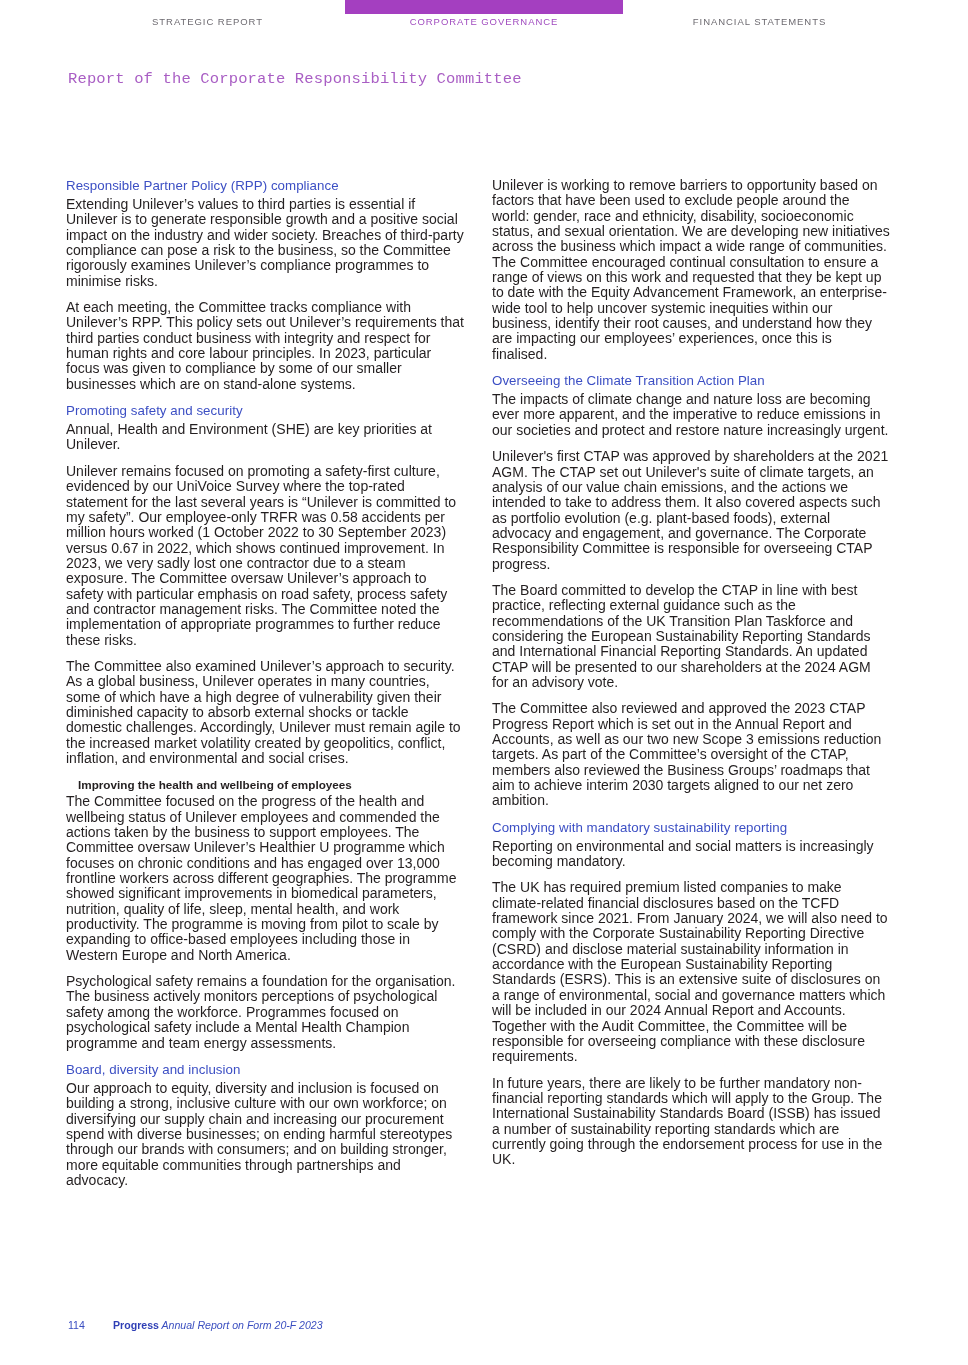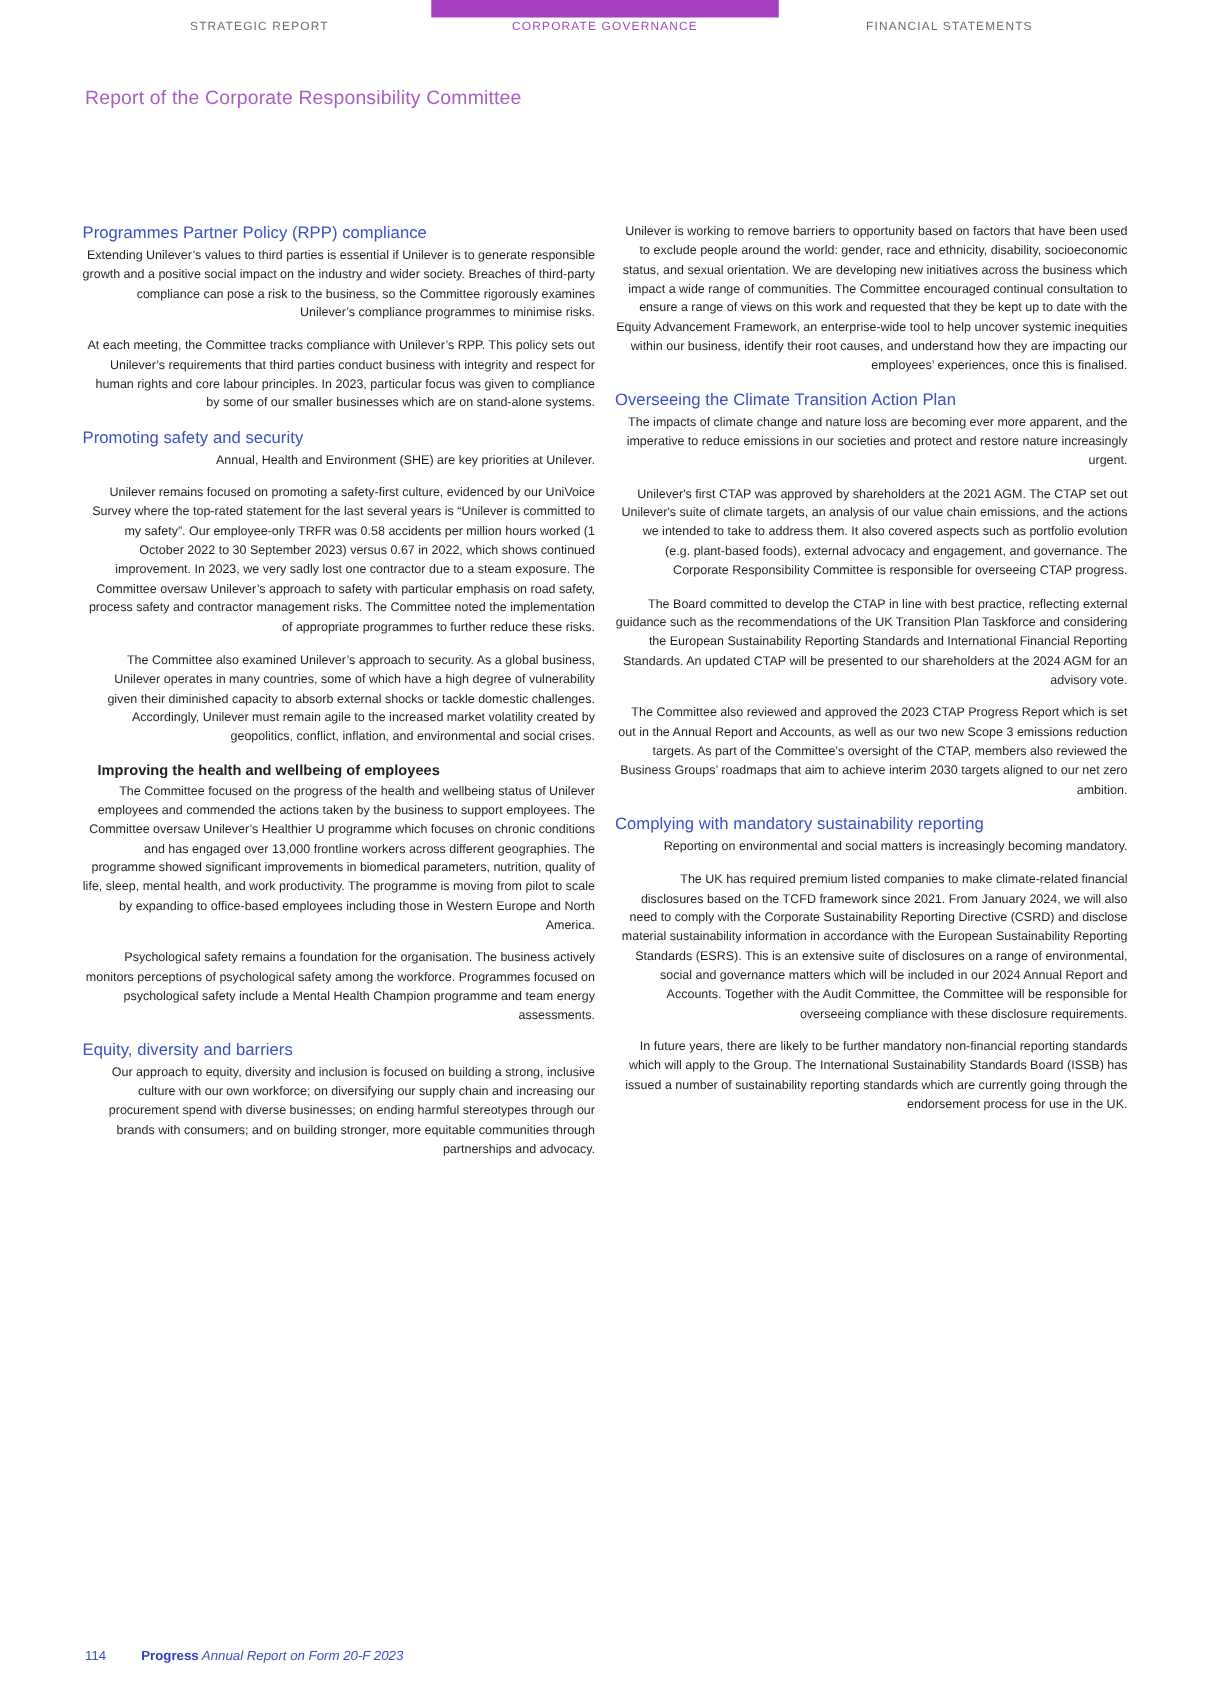--- a/index.html
+++ b/index.html
@@ -57,20 +57,21 @@
   
   .page-title {
     position: absolute;
     top: 70px;
     left: 68px;
     font-size: 15.5px;
     font-weight: 400;
     color: #a95ec4;
     letter-spacing: 0.15px;
     white-space: nowrap;
+    font-family: Liberation Mono, monospace;
   }
 
   
   .columns {
     position: absolute;
     top: 178px;
     left: 0;
     width: 968px;
   }
   .col {
@@ -92,26 +93,26 @@
   h3.sub-head {
     margin: 0 0 2px 0;
     font-size: 11.7px;
     line-height: 15px;
     font-weight: bold;
     color: #231f20;
     letter-spacing: 0.01px;
     padding-left: 12px;
   }
   p.body-text {
-    margin: 0 0 11px 0;
-    font-size: 10px;
+    margin: 0 12px 11px 0;
+    font-size: 14px;
     line-height: 15.35px;
     color: #231f20;
     letter-spacing: 0.005px;
-    text-align: right;
+    text-align: left;
   }
   .gap-before-head { margin-top: 15px; }
   .gap-before-subhead { margin-top: 16px; }
 
   
   .footer {
     position: absolute;
     left: 68px;
     top: 1319px;
     font-size: 10.6px;
@@ -143,34 +144,34 @@
   <div class="nav-tab tab-corporate">CORPORATE GOVERNANCE</div>
   <div class="nav-tab tab-financial">FINANCIAL STATEMENTS</div>
 </div>
 
 <div class="page-title">Report of the Corporate Responsibility Committee</div>
 
 <div class="columns">
 
   <div class="col col-left">
 
-    <h2 class="section-head">Programmes Partner Policy (RPP) compliance</h2>
+    <h2 class="section-head">Responsible Partner Policy (RPP) compliance</h2>
     <p class="body-text">Extending Unilever’s values to third parties is essential if Unilever is to generate responsible growth and a positive social impact on the industry and wider society. Breaches of third-party compliance can pose a risk to the business, so the Committee rigorously examines Unilever’s compliance programmes to minimise risks.</p>
     <p class="body-text">At each meeting, the Committee tracks compliance with Unilever’s RPP. This policy sets out Unilever’s requirements that third parties conduct business with integrity and respect for human rights and core labour principles. In 2023, particular focus was given to compliance by some of our smaller businesses which are on stand-alone systems.</p>
 
     <h2 class="section-head gap-before-head">Promoting safety and security</h2>
     <p class="body-text">Annual, Health and Environment (SHE) are key priorities at Unilever.</p>
     <p class="body-text">Unilever remains focused on promoting a safety-first culture, evidenced by our UniVoice Survey where the top-rated statement for the last several years is “Unilever is committed to my safety”. Our employee-only TRFR was 0.58 accidents per million hours worked (1 October 2022 to 30 September 2023) versus 0.67 in 2022, which shows continued improvement. In 2023, we very sadly lost one contractor due to a steam exposure. The Committee oversaw Unilever’s approach to safety with particular emphasis on road safety, process safety and contractor management risks. The Committee noted the implementation of appropriate programmes to further reduce these risks.</p>
     <p class="body-text">The Committee also examined Unilever’s approach to security. As a global business, Unilever operates in many countries, some of which have a high degree of vulnerability given their diminished capacity to absorb external shocks or tackle domestic challenges. Accordingly, Unilever must remain agile to the increased market volatility created by geopolitics, conflict, inflation, and environmental and social crises.</p>
 
     <h3 class="sub-head gap-before-subhead">Improving the health and wellbeing of employees</h3>
     <p class="body-text">The Committee focused on the progress of the health and wellbeing status of Unilever employees and commended the actions taken by the business to support employees. The Committee oversaw Unilever’s Healthier U programme which focuses on chronic conditions and has engaged over 13,000 frontline workers across different geographies. The programme showed significant improvements in biomedical parameters, nutrition, quality of life, sleep, mental health, and work productivity. The programme is moving from pilot to scale by expanding to office-based employees including those in Western Europe and North America.</p>
     <p class="body-text">Psychological safety remains a foundation for the organisation. The business actively monitors perceptions of psychological safety among the workforce. Programmes focused on psychological safety include a Mental Health Champion programme and team energy assessments.</p>
 
-    <h2 class="section-head gap-before-head">Equity, diversity and barriers</h2>
+    <h2 class="section-head gap-before-head">Board, diversity and inclusion</h2>
     <p class="body-text">Our approach to equity, diversity and inclusion is focused on building a strong, inclusive culture with our own workforce; on diversifying our supply chain and increasing our procurement spend with diverse businesses; on ending harmful stereotypes through our brands with consumers; and on building stronger, more equitable communities through partnerships and advocacy.</p>
   </div>
 
   <div class="col col-right">
 
     <p class="body-text">Unilever is working to remove barriers to opportunity based on factors that have been used to exclude people around the world: gender, race and ethnicity, disability, socioeconomic status, and sexual orientation. We are developing new initiatives across the business which impact a wide range of communities. The Committee encouraged continual consultation to ensure a range of views on this work and requested that they be kept up to date with the Equity Advancement Framework, an enterprise-wide tool to help uncover systemic inequities within our business, identify their root causes, and understand how they are impacting our employees’ experiences, once this is finalised.</p>
 
     <h2 class="section-head gap-before-head">Overseeing the Climate Transition Action Plan</h2>
     <p class="body-text">The impacts of climate change and nature loss are becoming ever more apparent, and the imperative to reduce emissions in our societies and protect and restore nature increasingly urgent.</p>
     <p class="body-text">Unilever's first CTAP was approved by shareholders at the 2021 AGM. The CTAP set out Unilever's suite of climate targets, an analysis of our value chain emissions, and the actions we intended to take to address them. It also covered aspects such as portfolio evolution (e.g. plant-based foods), external advocacy and engagement, and governance. The Corporate Responsibility Committee is responsible for overseeing CTAP progress.</p>

